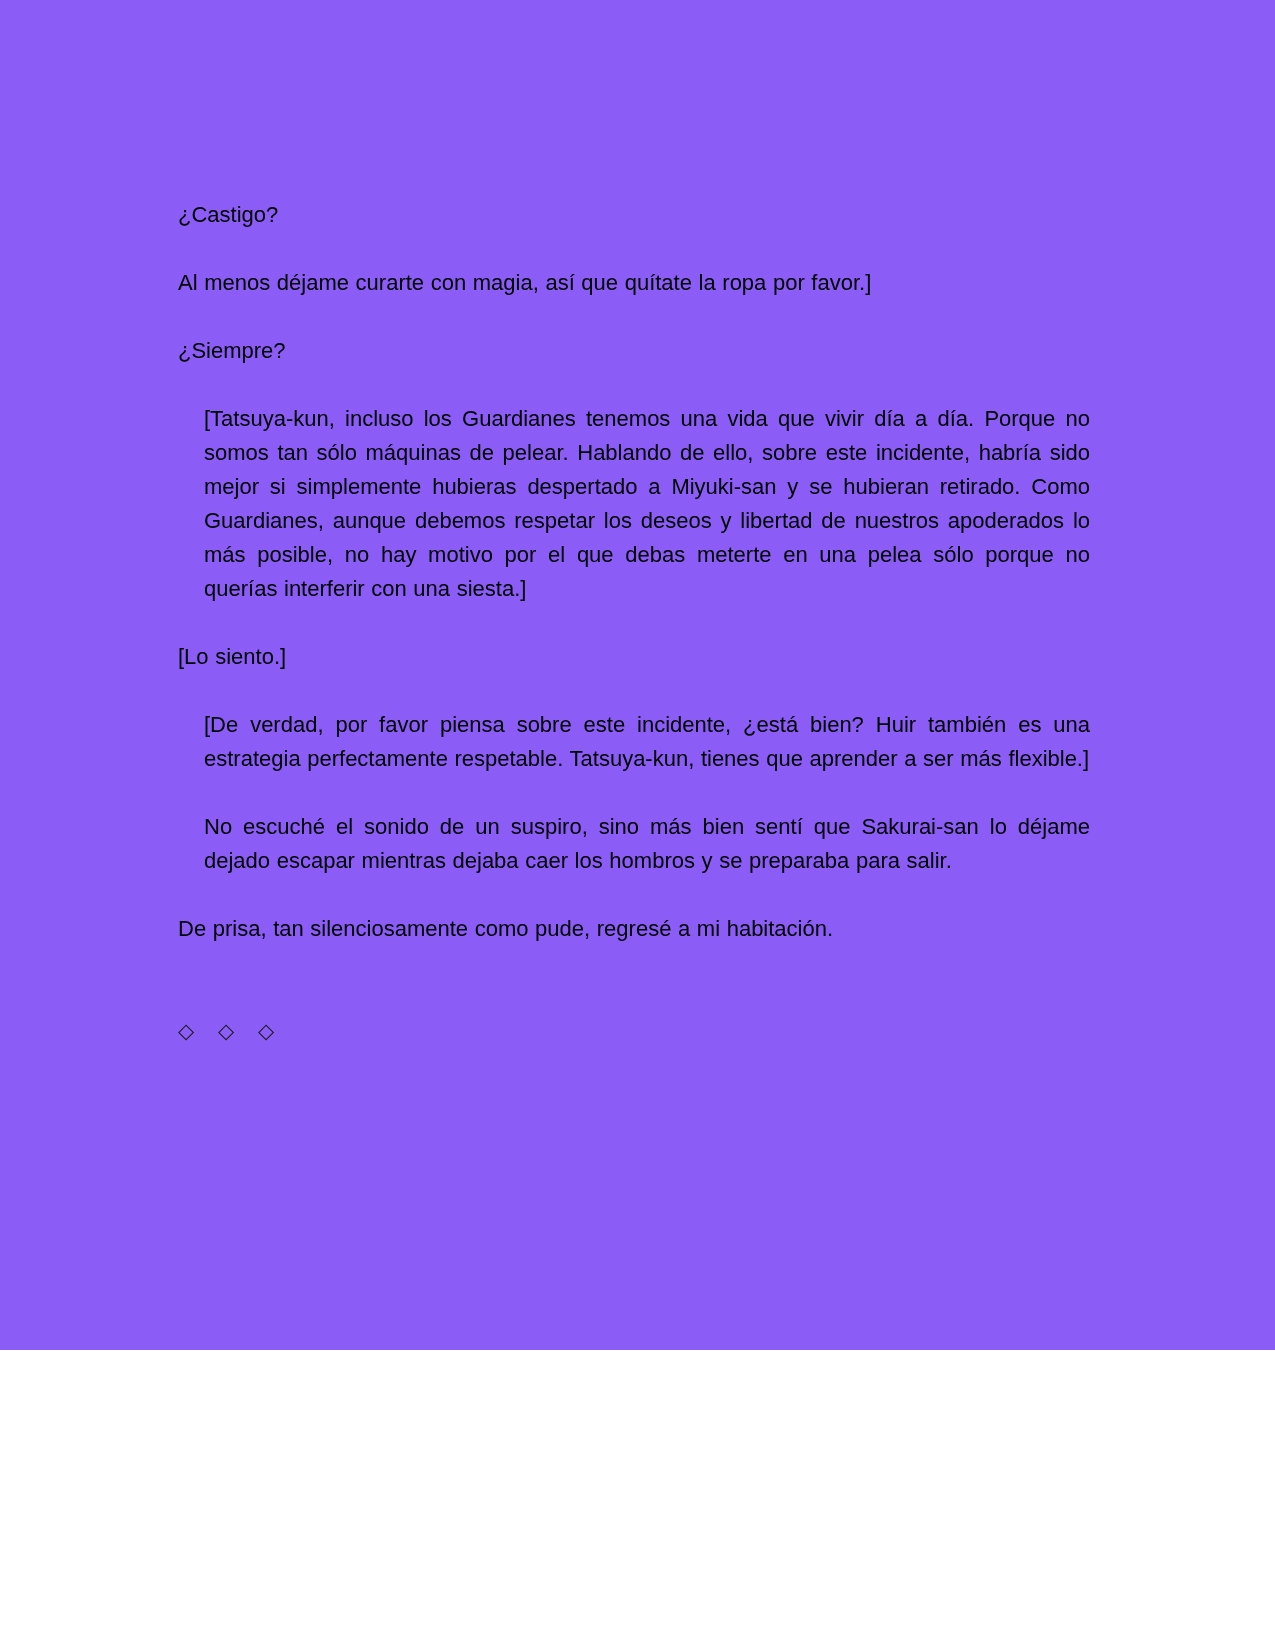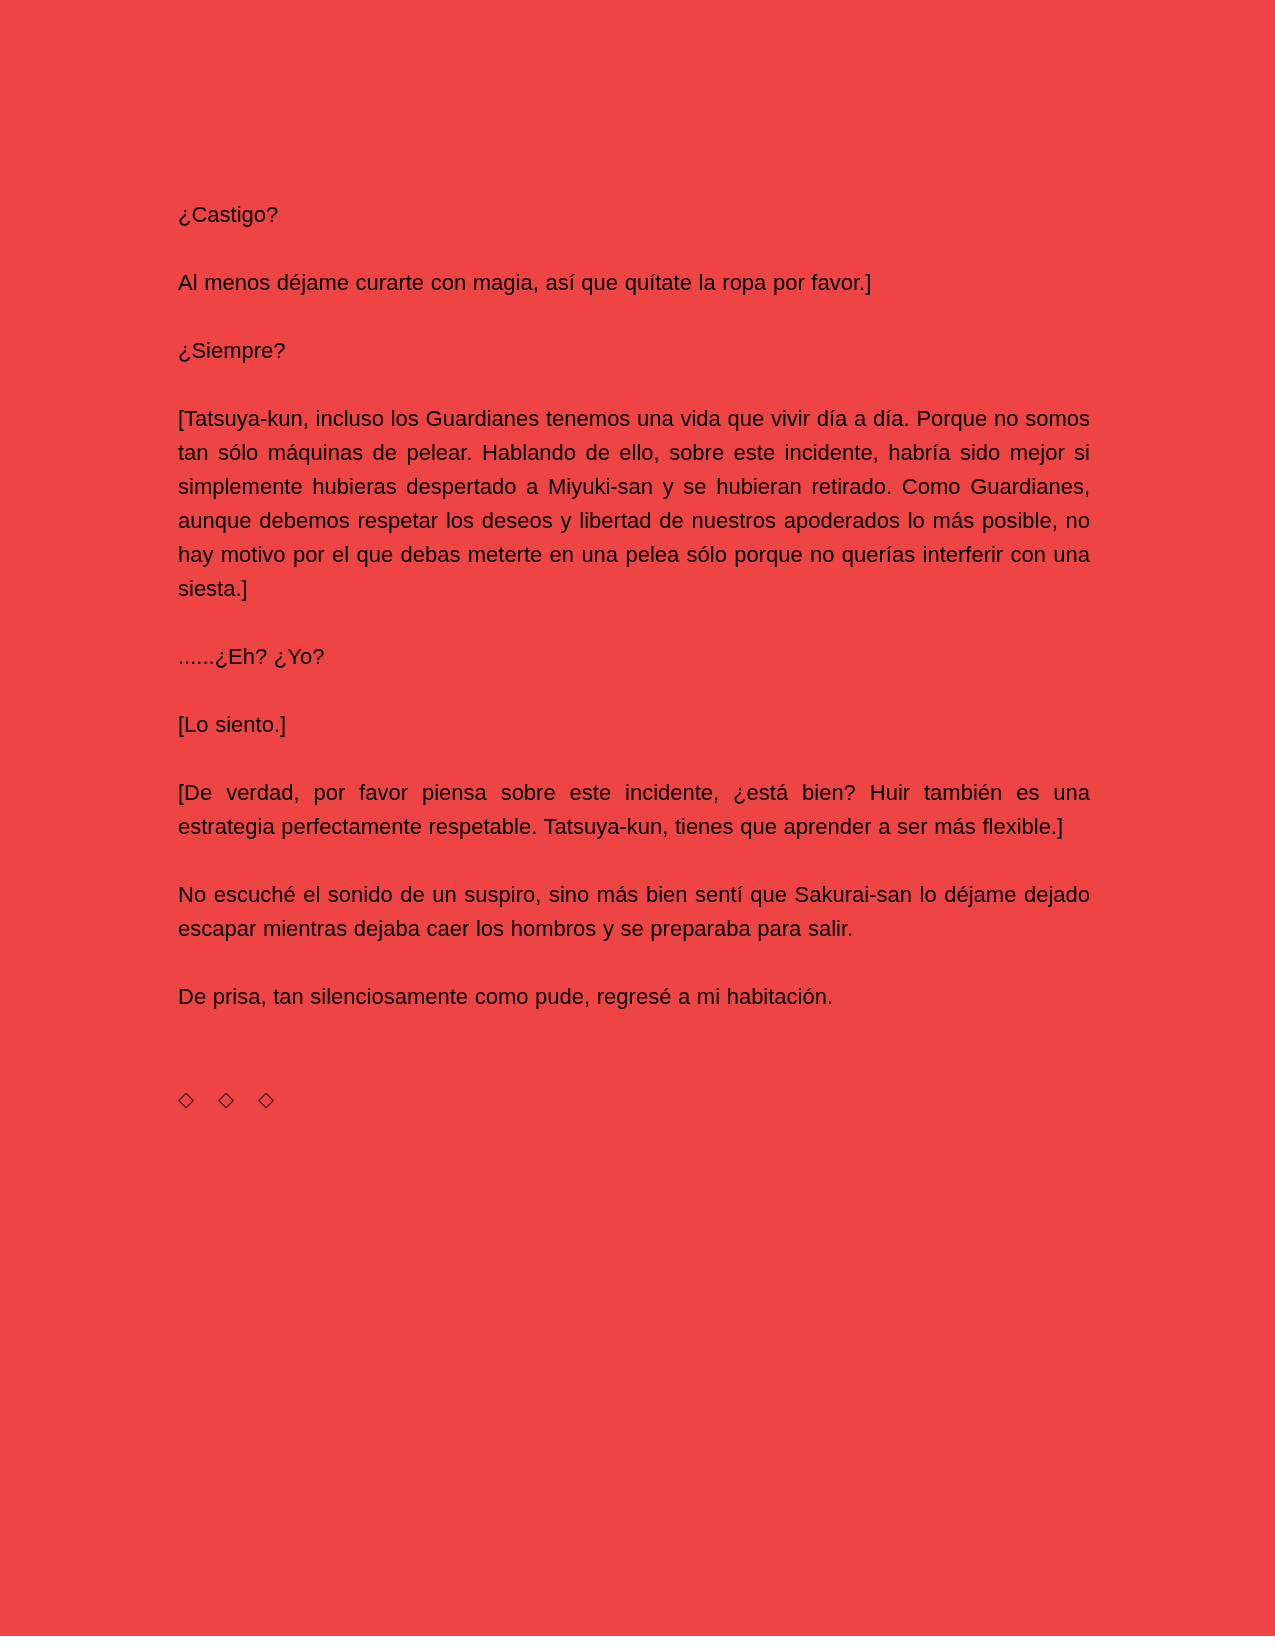--- a/index.html
+++ b/index.html
@@ -3,58 +3,58 @@
 <meta charset="utf-8">
 <style>
   html, body {
     margin: 0;
     padding: 0;
     background: #ffffff;
   }
   .page {
     position: relative;
     width: 1275px;
-    height: 1636px;
-    background: #ef4444;
+    height: 1350px;
+    background: #8b5cf6;
     color: #000000;
     font-family: "Liberation Sans", "DejaVu Sans", sans-serif;
     overflow: hidden;
   }
   .content {
     position: absolute;
     left: 178px;
     top: 198px;
     width: 912px;
     font-size: 22px;
     line-height: 34px;
   }
   .content p {
     margin: 0 0 34px 0;
     text-align: left;
     word-spacing: 0.5px;
   }
   .content p.justify {
     text-align: justify;
+    margin-left: 26px;
   }
   .separator {
     margin-top: 68px;
     font-size: 21px;
     letter-spacing: 9px;
     color: #1a1a1a;
   }
 </style>
 </head>
 <body>
 
 <div class="page">
   <div class="content">
     <p>¿Castigo?</p>
     <p>Al menos déjame curarte con magia, así que quítate la ropa por favor.]</p>
     <p>¿Siempre?</p>
     <p class="justify">[Tatsuya-kun, incluso los Guardianes tenemos una vida que vivir día a día. Porque no somos tan sólo máquinas de pelear. Hablando de ello, sobre este incidente, habría sido mejor si simplemente hubieras despertado a Miyuki-san y se hubieran retirado. Como Guardianes, aunque debemos respetar los deseos y libertad de nuestros apoderados lo más posible, no hay motivo por el que debas meterte en una pelea sólo porque no querías interferir con una siesta.]</p>
-    <p>......¿Eh? ¿Yo?</p>
     <p>[Lo siento.]</p>
     <p class="justify">[De verdad, por favor piensa sobre este incidente, ¿está bien? Huir también es una estrategia perfectamente respetable. Tatsuya-kun, tienes que aprender a ser más flexible.]</p>
     <p class="justify">No escuché el sonido de un suspiro, sino más bien sentí que Sakurai-san lo déjame dejado escapar mientras dejaba caer los hombros y se preparaba para salir.</p>
     <p>De prisa, tan silenciosamente como pude, regresé a mi habitación.</p>
     <div class="separator">◇ ◇ ◇</div>
   </div>
 </div>
 
 </body></html>

